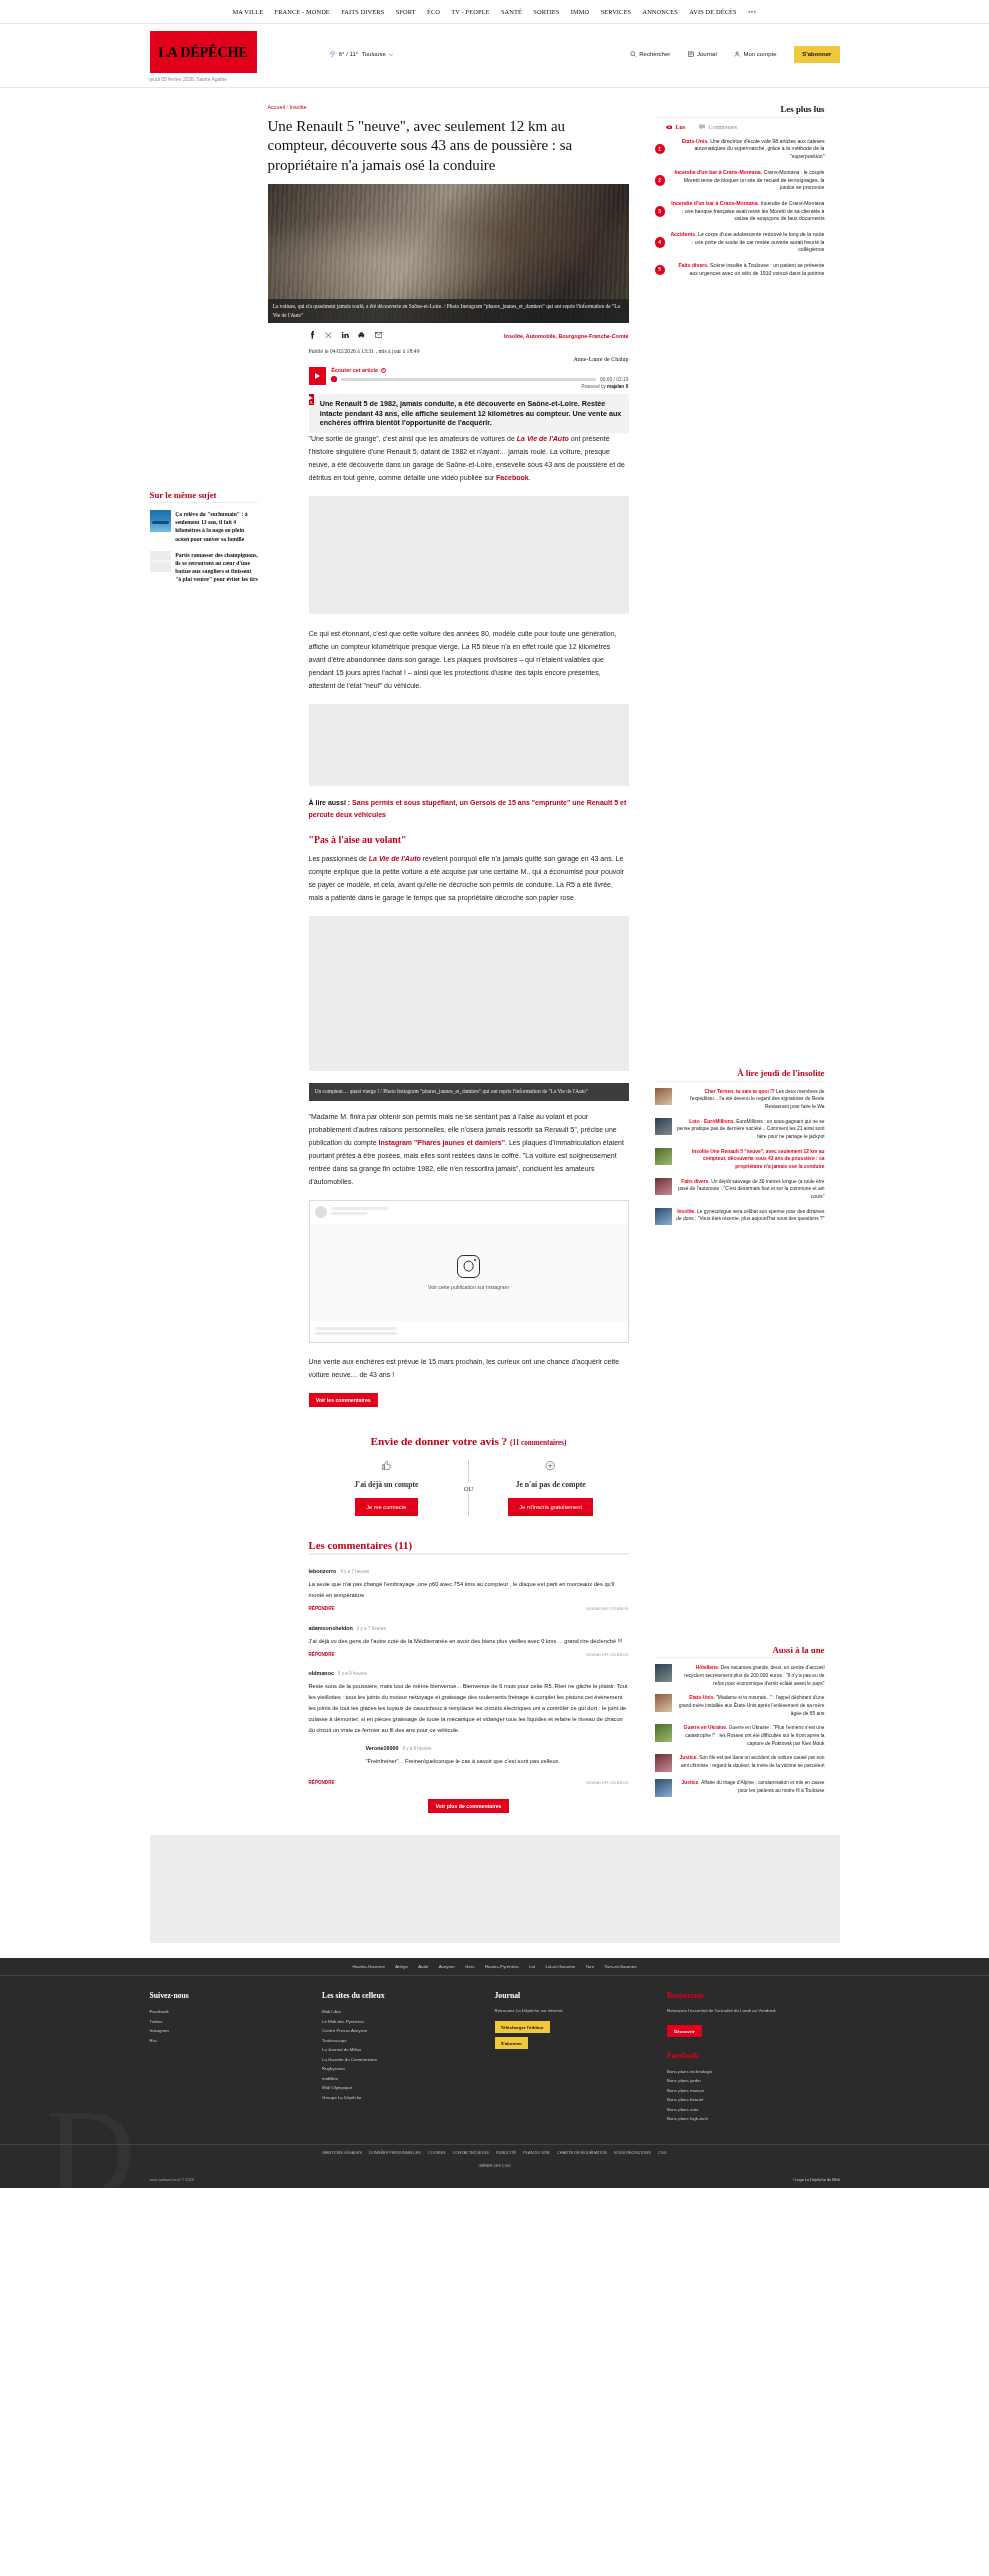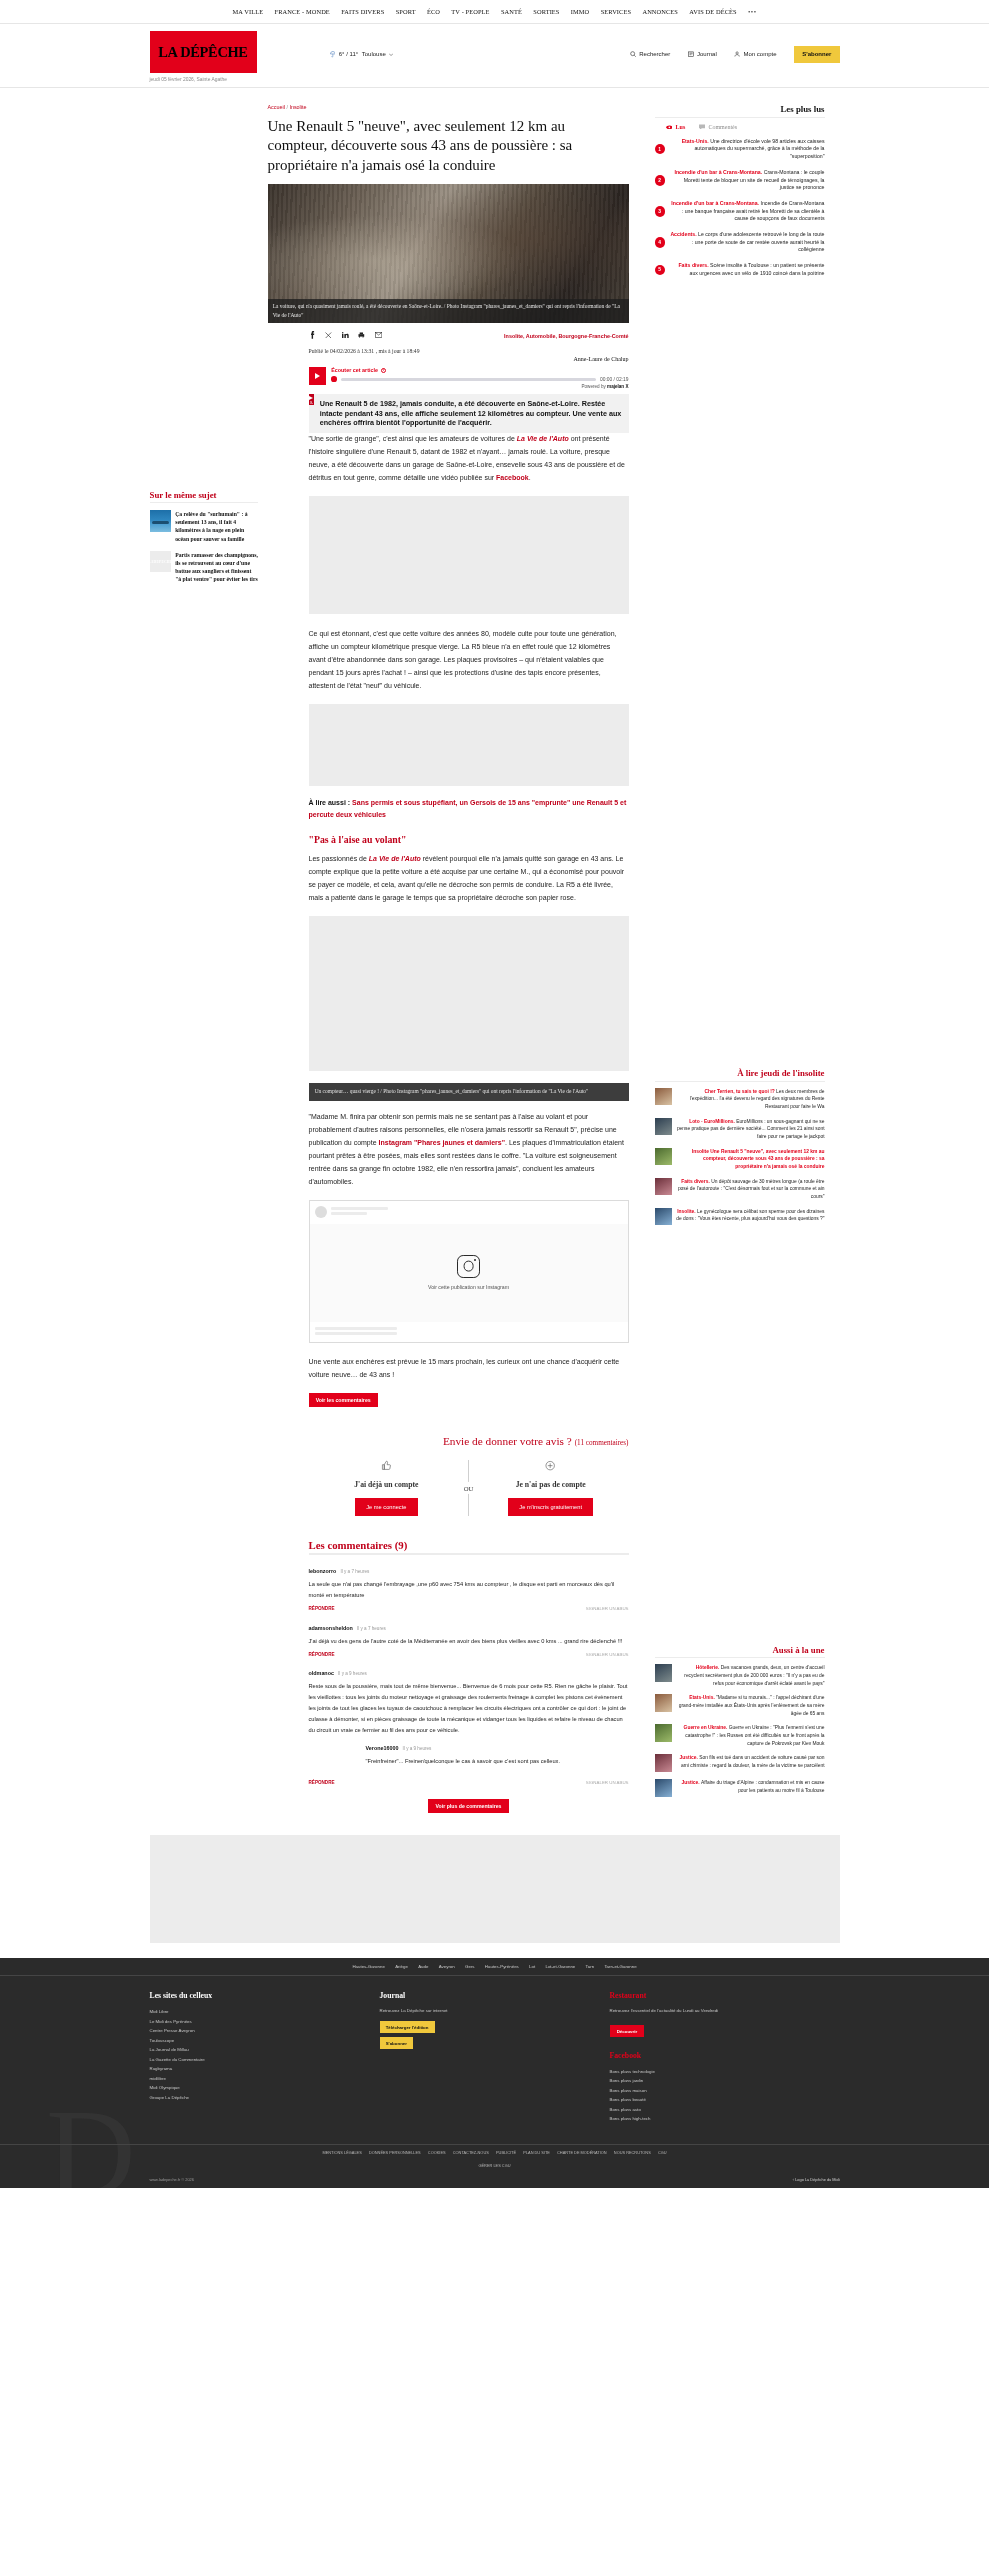--- a/index.html
+++ b/index.html
@@ -231,21 +231,21 @@
   .insta-foot .insta-line { width:82px; }
 
   .closing-note { font-size:7px; line-height:1.85; margin-bottom:11.3px; }
   .btn-comment-red {
     background:#e2001a; color:#fff; border:none; cursor:pointer;
     font-size:5.2px; padding:4.1px 7.2px; font-weight:bold;
   }
 
   
   .opinion-wrap { padding-left:41px; margin-top:18.5px; }
-  .opinion-title { font-family:"Liberation Serif", serif; color:#c0001a; font-size:11.3px; font-weight:normal; text-align:right;margin-top:28px;}
+  .opinion-title { font-family:"Liberation Serif", serif; color:#c0001a; font-size:11.3px; font-weight:bold; text-align:center;margin-top:28px;}
   .opinion-title .count { font-size:7.2px; }
   .opinion-cols { display:flex; align-items:flex-start; margin-top:13.4px; }
   .opinion-col { flex:1; text-align:center; }
   .opinion-col .oicon { font-size:11.3px; color:#555; display:block; margin-bottom:6.2px;}
   .opinion-col .olabel { font-family:"Liberation Serif", serif; font-size:7.7px; color:#333; margin-bottom:9.3px;font-weight:bold;}
   .opinion-divider { width:0.5px; align-self:stretch; background:#cfcfcf; position:relative; margin:0 4.1px;}
   .opinion-ou {
     position:absolute; top:50%; left:50%; transform:translate(-50%,-50%);
     background:#fff; padding:2.6px 1.5px; font-family:"Liberation Serif", serif; font-size:6.7px; color:#333;
   }
@@ -599,21 +599,21 @@
                 <path d="M11 7v10M6 12h10"></path>
               </svg>
           </span>
           <div class="olabel">Je n'ai pas de compte</div>
           <button class="btn-red">Je m'inscris gratuitement</button>
         </div>
       </div>
     </section>
 
     <section class="comments-wrap">
-      <div class="comments-title">Les commentaires (9)</div>
+      <div class="comments-title">Les commentaires (11)</div>
 
       <div class="comment">
         <div class="c-head">
           <span class="c-user">lebonzorro</span>
           <span class="c-time">Il y a 7 heures</span>
         </div>
         <div class="c-body">La seule que n'ai pas changé l'embrayage ,une p60 avec 754 kms au compteur , le disque est parti en morceaux dès qu'il monté en température</div>
         <div class="c-foot">
           <span class="c-reply">RÉPONDRE</span>
           <span class="c-sig">SIGNALER UN ABUS</span>
@@ -769,20 +769,29 @@
     <span>Hautes-Pyrénées</span>
     <span>Lot</span>
     <span>Lot-et-Garonne</span>
     <span>Tarn</span>
     <span>Tarn-et-Garonne</span>
   </div>
 
   <div class="bigD">D</div>
 
   <div class="f-main">
+    <div class="f-col">
+      <h4>Suivez-nous</h4>
+      <ul>
+        <li>Facebook</li>
+        <li>Twitter</li>
+        <li>Instagram</li>
+        <li>Rss</li>
+      </ul>
+    </div>
 
     <div class="f-col">
       <h4>Les sites du celleux</h4>
       <ul>
         <li>Midi Libre</li>
         <li>Le Midi des Pyrénées</li>
         <li>Centre Presse Aveyron</li>
         <li>Toulouscope</li>
         <li>La Journal de Millau</li>
         <li>La Gazette du Commentaire</li>

